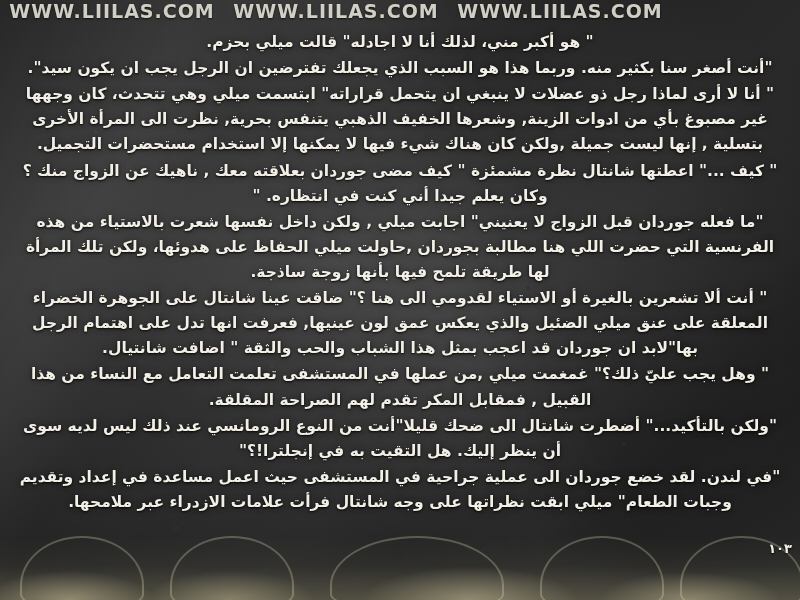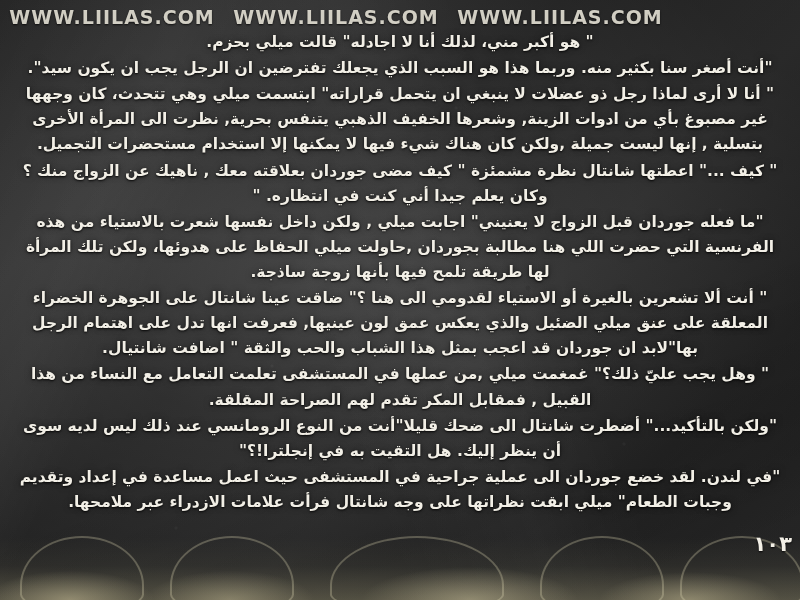--- a/index.html
+++ b/index.html
@@ -46,21 +46,21 @@
   }
 
   
   .watermark-bar {
     position: absolute;
     top: 0;
     left: 0;
     width: 672px;
     height: 34px;
     display: flex;
-    align-items: center;
+    align-items: flex-start;
     justify-content: space-around;
     direction: ltr;
     z-index: 5;
   }
   .watermark-text {
     font-family: "DejaVu Sans", sans-serif;
     font-size: 19px;
     font-weight: bold;
     letter-spacing: 1px;
     color: rgba(236,232,220,0.88);
@@ -114,21 +114,21 @@
     text-align: center;
   }
 
   
   .page-number {
     position: absolute;
     right: 8px;
     bottom: 44px;
     z-index: 7;
     color: #f2efe6;
-    font-size: 21px;
+    font-size: 13px;
     font-weight: bold;
     letter-spacing: 2px;
     text-shadow: 0 1px 2px rgba(0,0,0,0.85);
   }
 </style>
 </head>
 <body>
 
 <div id="page">
 

